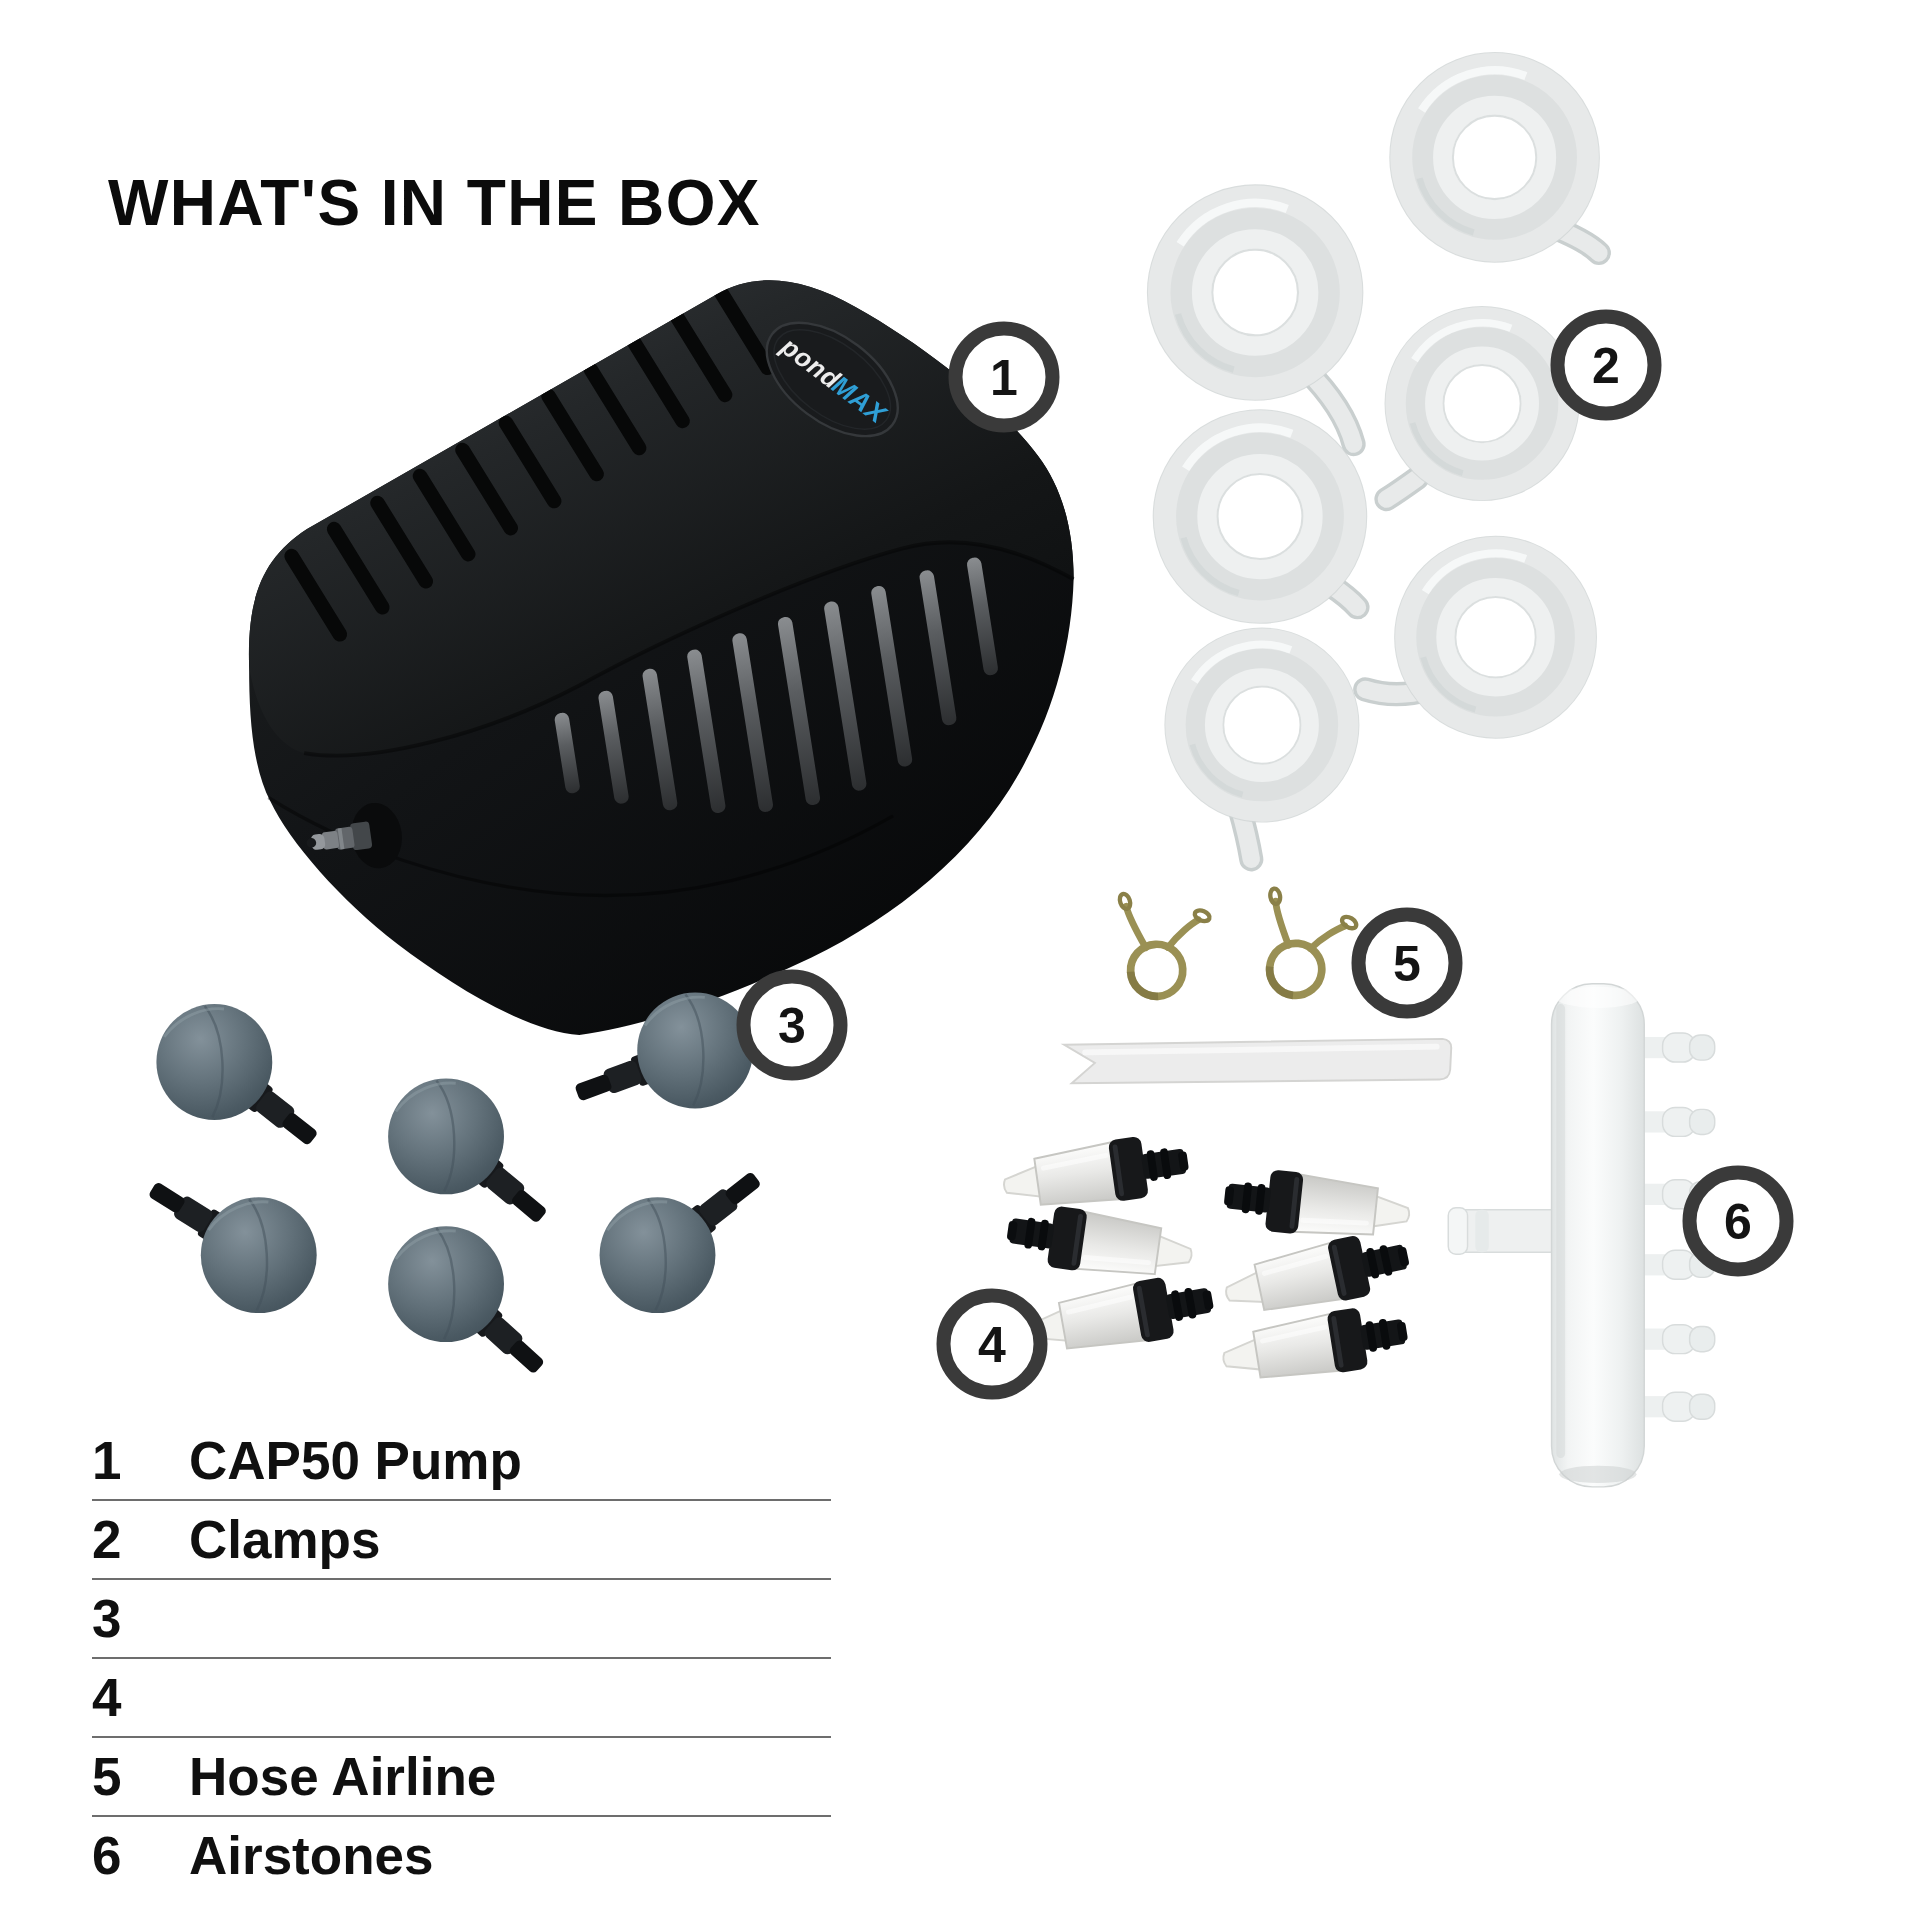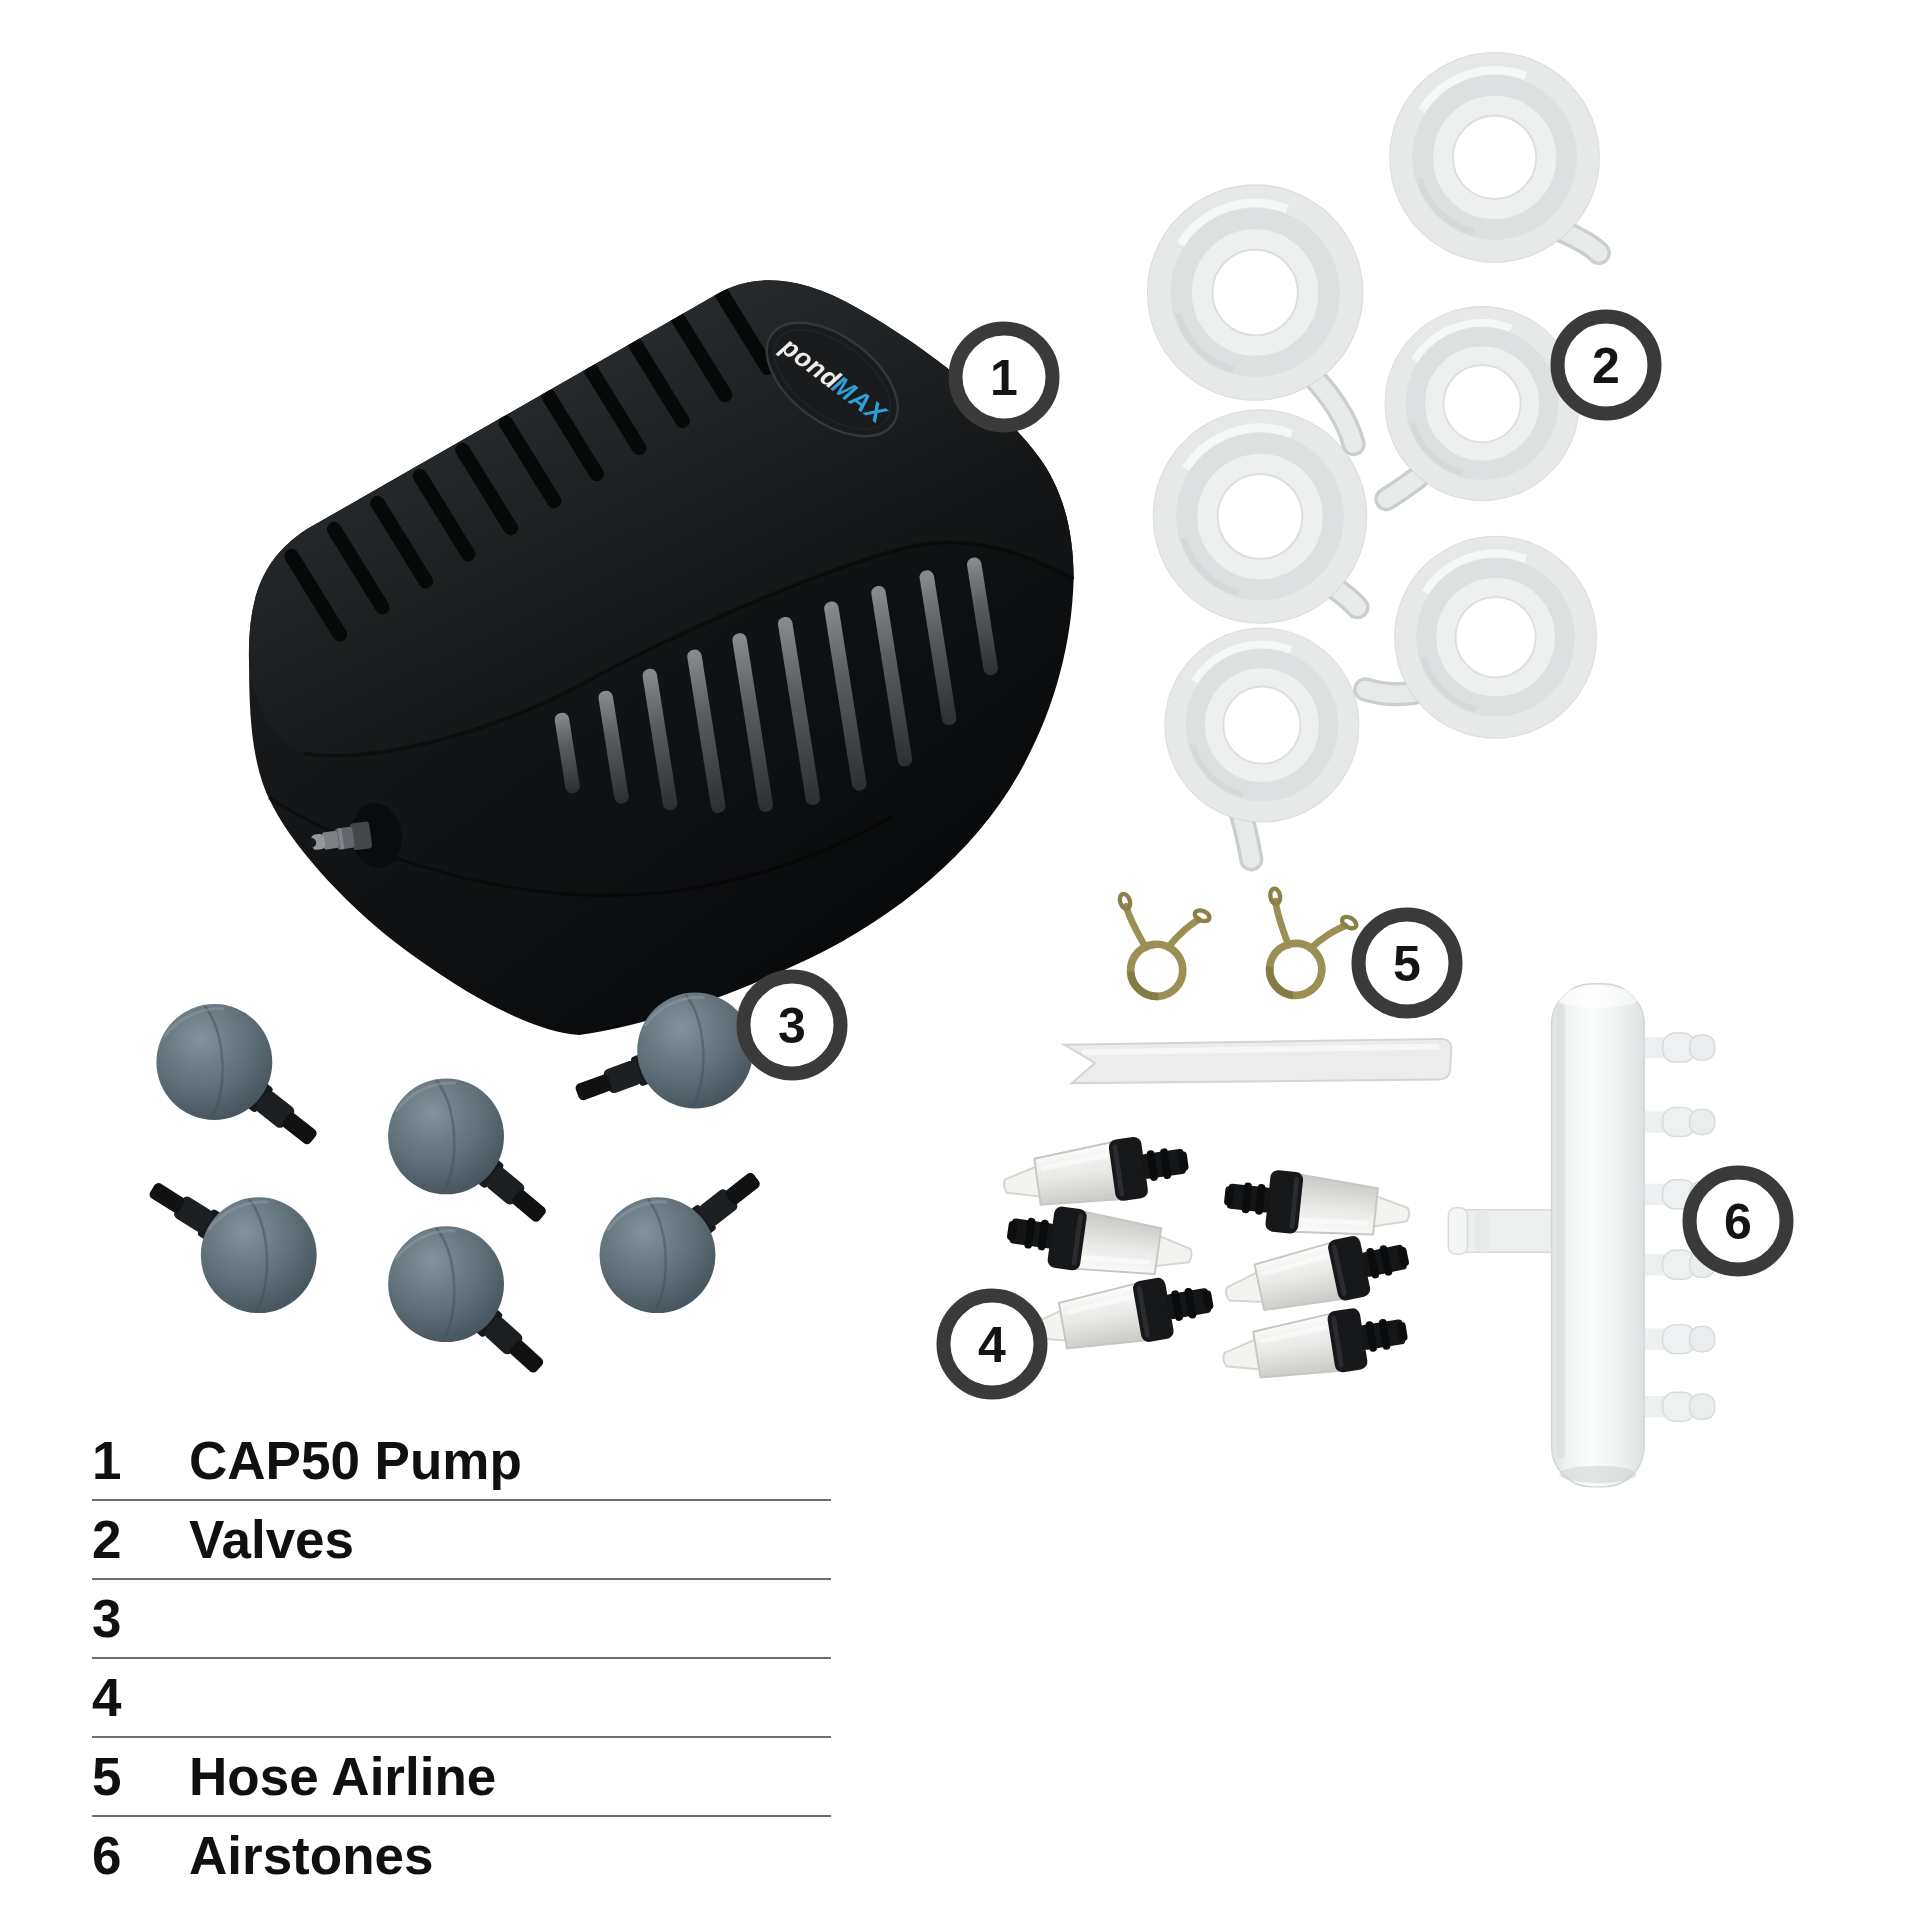--- a/index.html
+++ b/index.html
@@ -249,20 +249,21 @@
         <rect x="1500" y="1251" width="20" height="48" rx="8" fill="#f4f6f6" stroke="#d8dcdc" stroke-width="1.5"></rect>
         <rect x="1528" y="1253" width="14" height="44" rx="6" fill="#e6eaea"></rect>
       </g>
       <rect x="1607" y="1019" width="96" height="521" rx="42" fill="url(#maniBodyGrad)" stroke="#d2d6d6" stroke-width="1.5"></rect>
       <ellipse cx="1655" cy="1033" rx="44" ry="11" fill="#ffffff" opacity="0.55"></ellipse>
       <ellipse cx="1655" cy="1527" rx="40" ry="9" fill="#c9cdcd" opacity="0.5"></ellipse>
       <rect x="1612" y="1040" width="9" height="470" rx="4.5" fill="#d3d7d7" opacity="0.5"></rect>
     </g>
   </svg>
 
+  <div class="title">WHAT'S IN THE BOX</div>
 
   <div class="badge" style="left:1004px;top:377px;">
       <span>1</span>
     </div>
   <div class="badge" style="left:1606px;top:365px;">
       <span>2</span>
     </div>
   <div class="badge" style="left:792px;top:1025px;">
       <span>3</span>
     </div>
@@ -276,21 +277,21 @@
       <span>6</span>
     </div>
 
   <div class="legend">
     <div class="legend-row">
       <span class="legend-num">1</span>
       <span class="legend-label">CAP50 Pump</span>
     </div>
     <div class="legend-row">
       <span class="legend-num">2</span>
-      <span class="legend-label">Valves</span>
+      <span class="legend-label">Clamps</span>
     </div>
     <div class="legend-row">
       <span class="legend-num">3</span>
     </div>
     <div class="legend-row">
       <span class="legend-num">4</span>
     </div>
     <div class="legend-row">
       <span class="legend-num">5</span>
       <span class="legend-label">Hose Airline</span>

